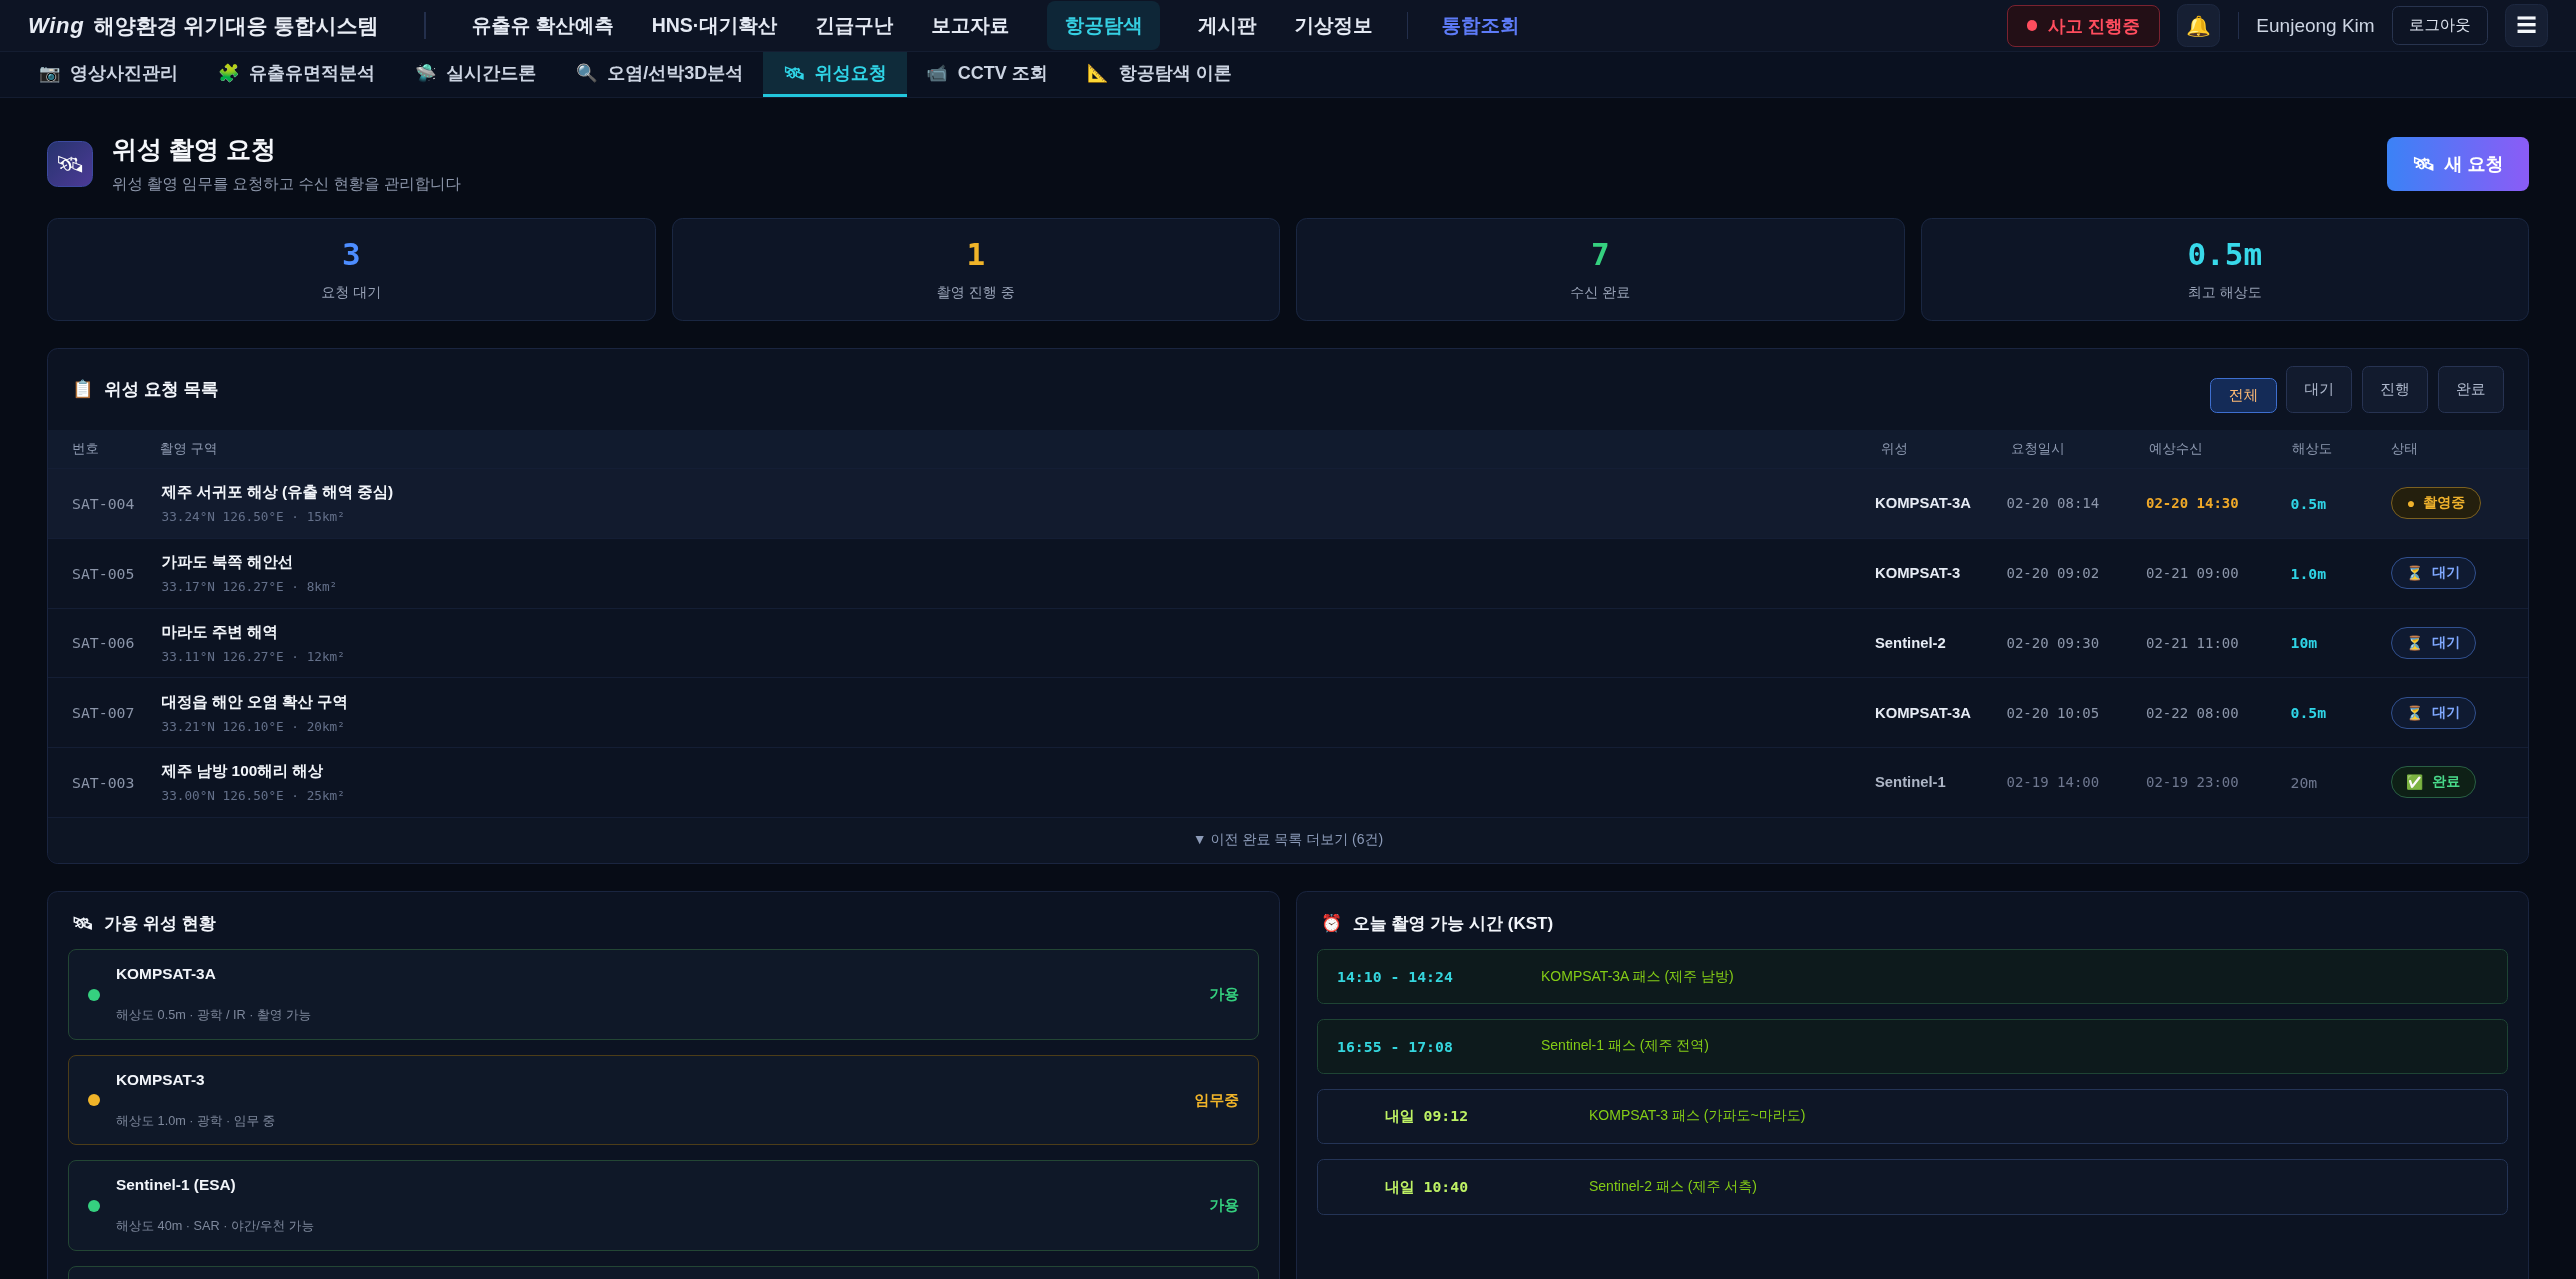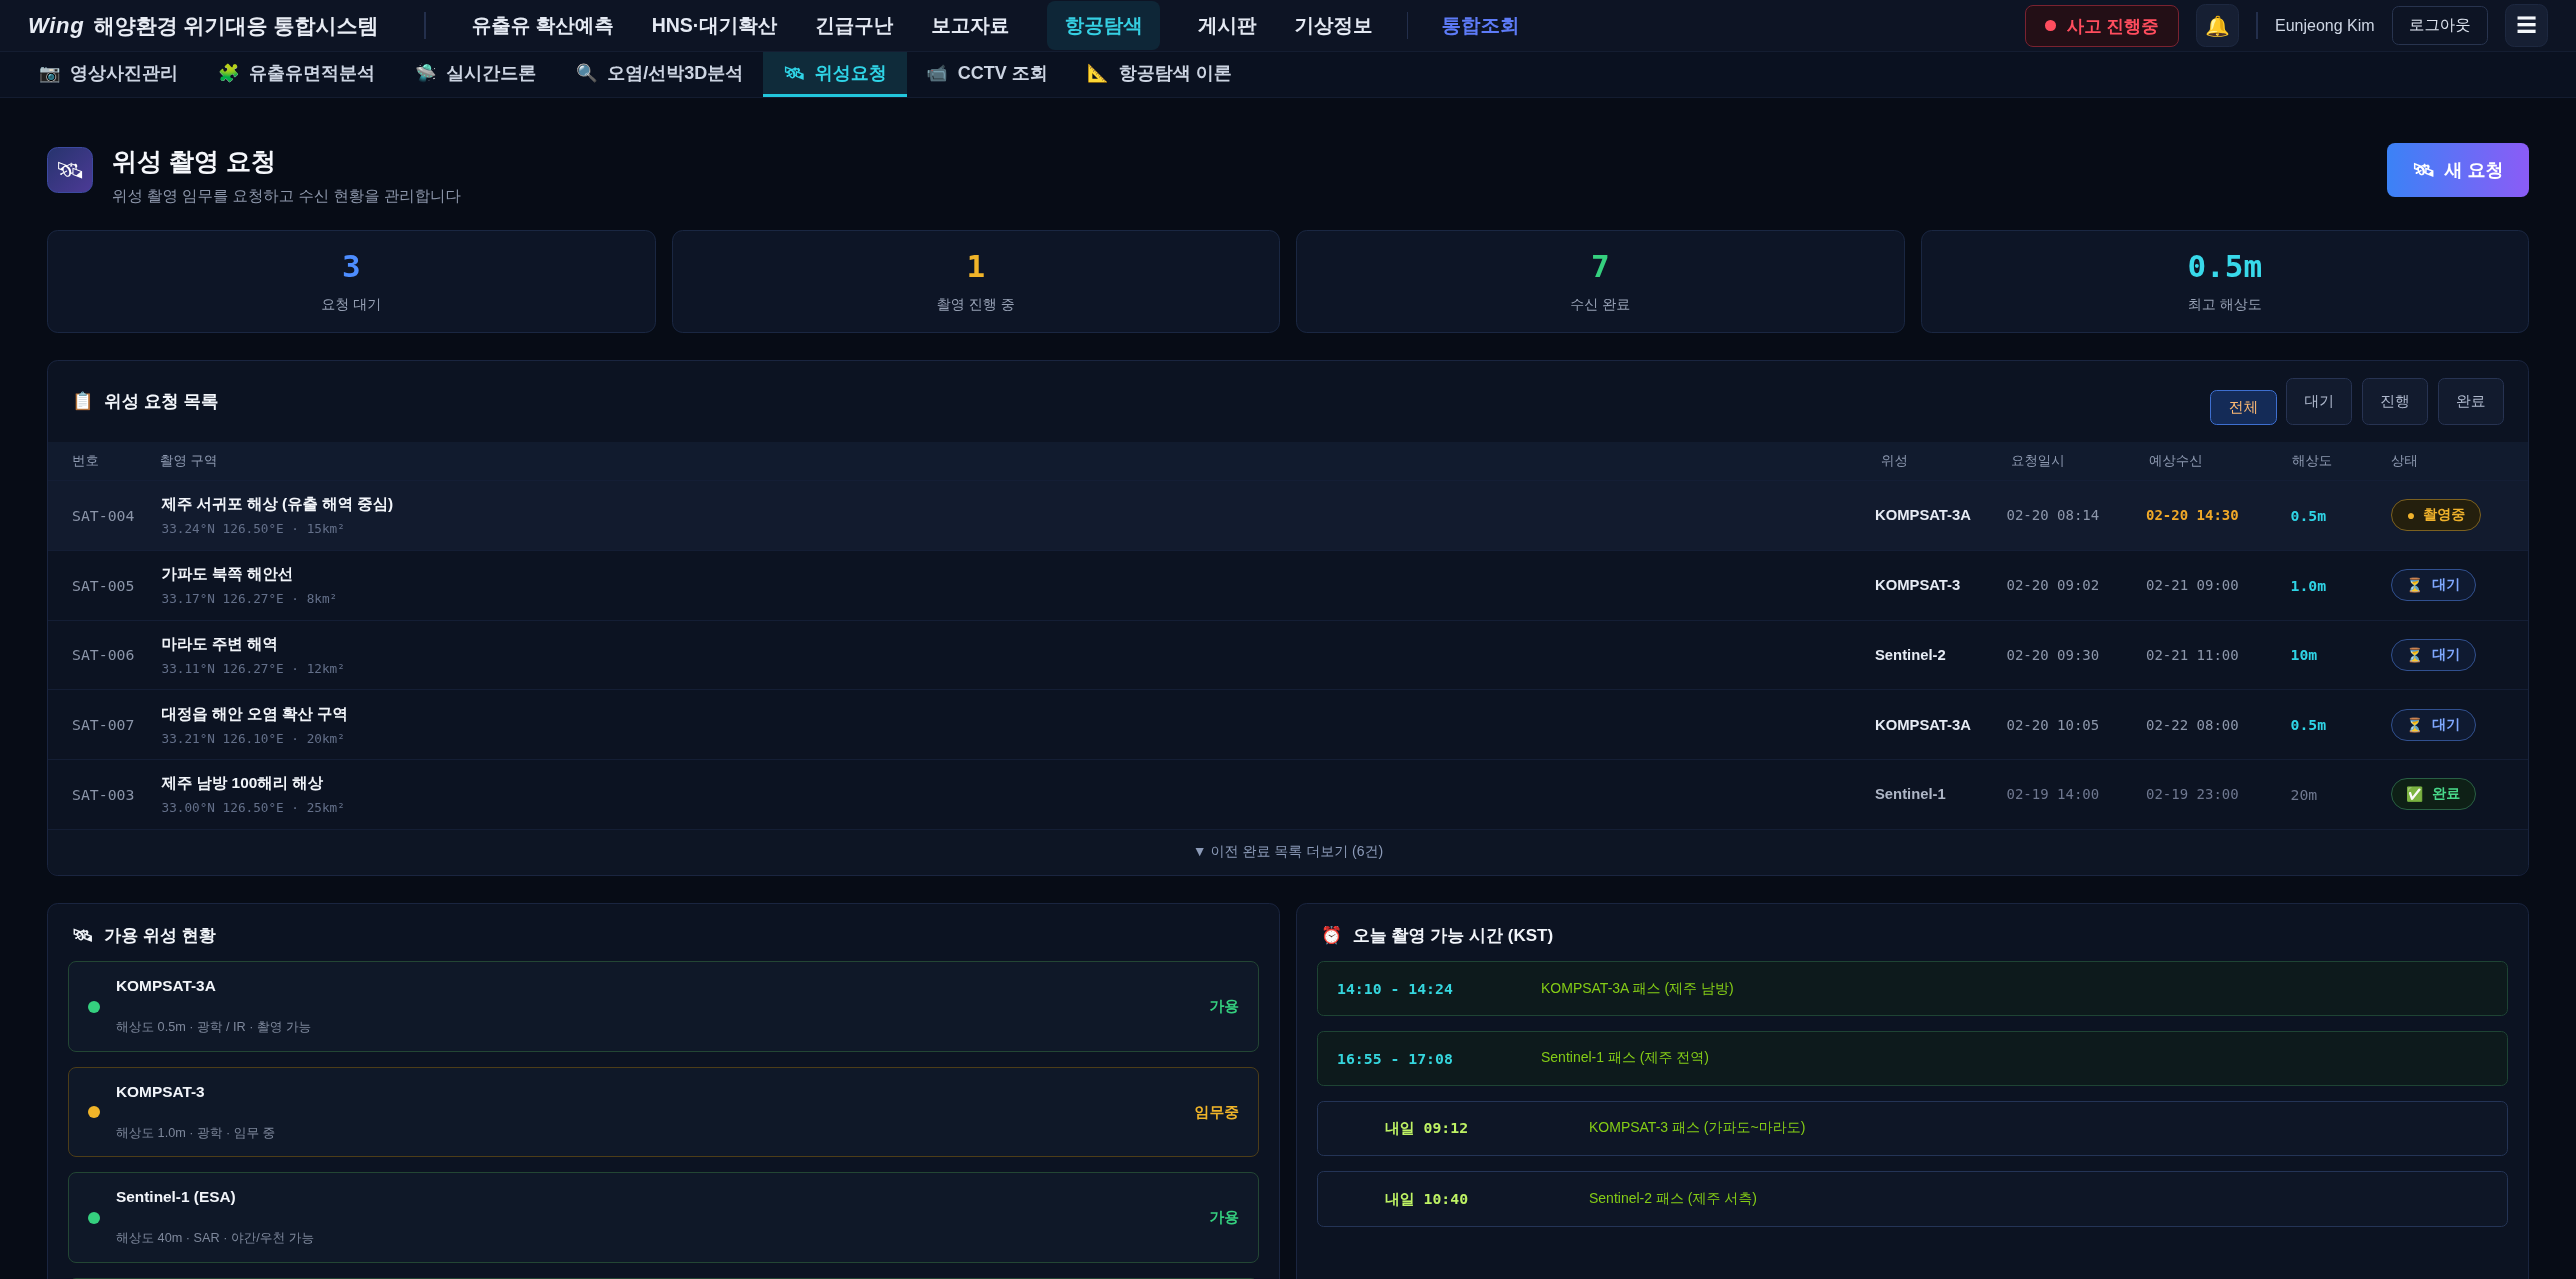--- a/index.html
+++ b/index.html
@@ -26,39 +26,39 @@
   .incident-badge {
     display:flex; align-items:center; gap:10.7px; font-size:17.4px; font-weight:bold; color:#ff4d5e;
     background:#230f16; border:1.3px solid #7a2230; border-radius:8px; padding:8px 19px; white-space:nowrap;
   }
   .incident-badge .dot { width:10.7px; height:10.7px; border-radius:50%; background:#ff4d5e; }
   .icon-btn {
     width:43px; height:43px; border-radius:9.4px; background:#161f33; border:0.7px solid #1d2840;
     display:flex; align-items:center; justify-content:center; font-size:20px; cursor:pointer; color:#f4f7fb;
   }
   .tn-right .vsep { width:1.3px; height:27px; background:#232f4c; }
-  .user-name { font-size:16px; color:#cdd5e3; white-space:nowrap; }
+  .user-name { font-size:19px; color:#cdd5e3; white-space:nowrap; }
   .logout-btn { font-size:15.4px; color:#dfe5f0; background:transparent; border:1.3px solid #28344f; border-radius:6.7px; padding:8px 16px; cursor:pointer; white-space:nowrap;font-family:Liberation Serif, serif; }
 
   
   .subnav { height:46px; background:#0a1120; border-bottom:0.7px solid #131c30; display:flex; align-items:stretch; padding:0 19px; }
   .sn-tab { display:flex; align-items:center; gap:9.4px; padding:0 20px; font-size:18px; font-weight:bold; color:#ccd4e2; cursor:pointer; border-bottom:3.4px solid transparent; white-space:nowrap; }
   .sn-tab .icon { font-size:17.4px; }
   .sn-tab.active { color:#2fd4e6; background:#0f2b3a; border-bottom-color:#22c7dc; }
 
   
   .content { padding:0 47px; }
 
   .page-head { display:flex; align-items:center; margin-top:35px; }
   .ph-icon {
     width:46px; height:46px; border-radius:10.7px; flex:none;
     background:linear-gradient(135deg,#27346e 0%,#4c3a96 100%); border:0.7px solid #3c4aa0;
     display:flex; align-items:center; justify-content:center; font-size:23px; color:#fff;
   }
-  .ph-text { margin-left:19px; flex:1;margin-top:12px; }
+  .ph-text { margin-left:19px; flex:1; }
   .ph-title { font-size:25px; font-weight:bold; color:#f5f7fb; }
   .ph-sub { font-size:15.4px; color:#8d97ab; margin-top:8px; }
   .new-req-btn {
     border:none; cursor:pointer; color:#fff; font-weight:bold; font-size:18px;
     background:linear-gradient(90deg,#3b82f6,#8b5cf6); border-radius:8px; padding:14.8px 25.5px;
     display:flex; align-items:center; gap:9.4px; white-space:nowrap;
   }
 
   .stats { display:grid; grid-template-columns:repeat(4,1fr); gap:16px; margin-top:23px; }
   .stat-card { background:#0d1526; border:0.7px solid #1a2742; border-radius:10.7px; padding:17.4px 6.7px; text-align:center; }

